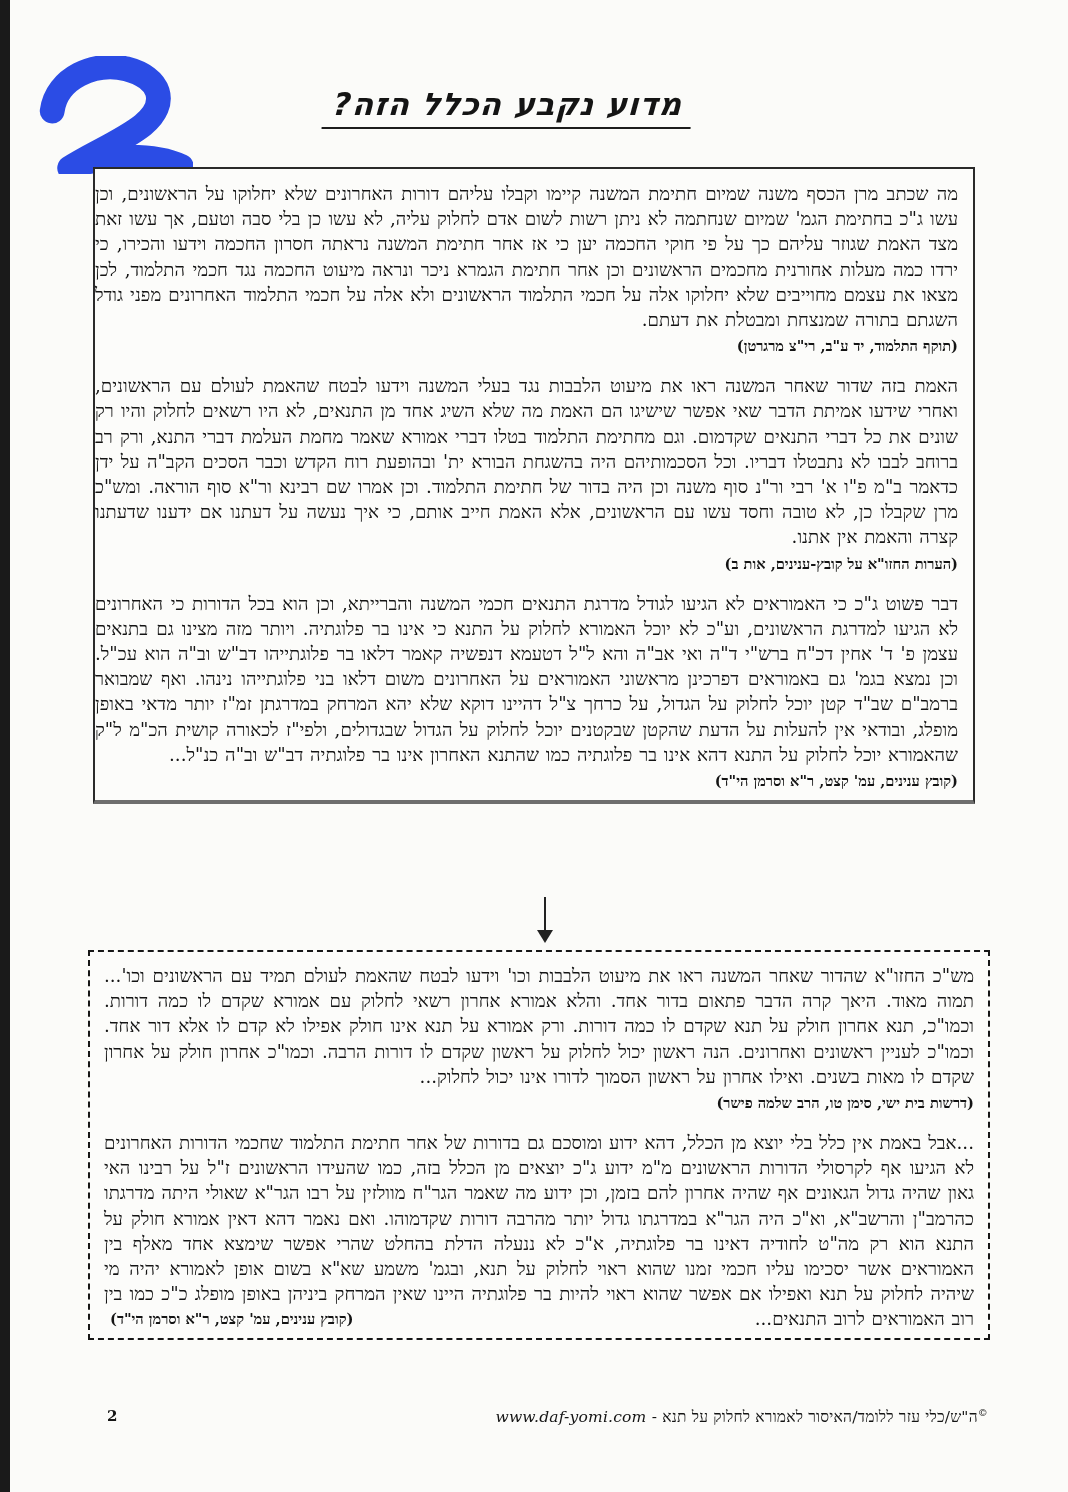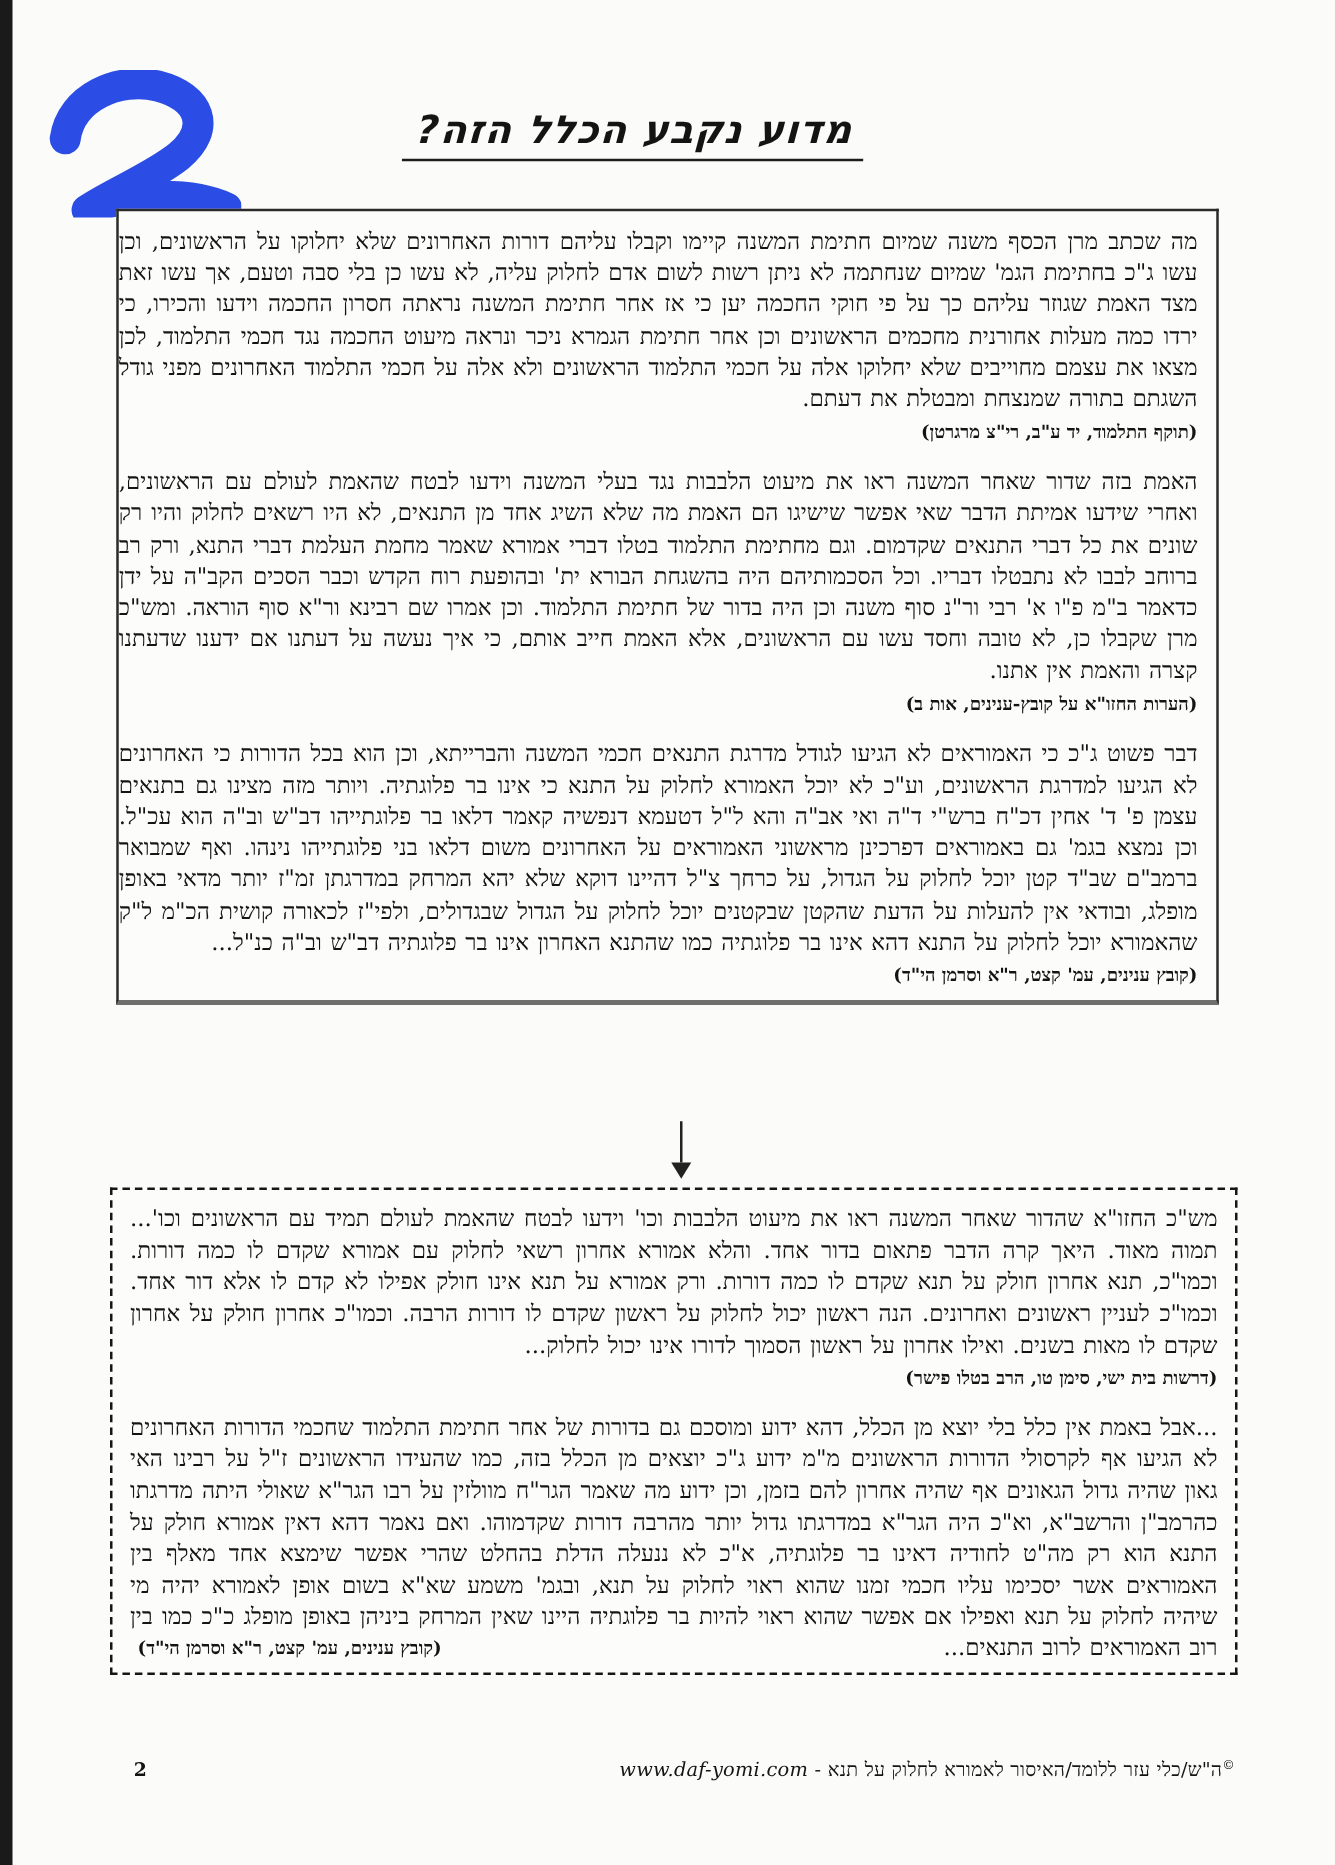--- a/index.html
+++ b/index.html
@@ -139,21 +139,21 @@
   <div class="arrow-wrap">
     <div class="arrow-inner">
       <div class="arrow-line"></div>
       <div class="arrow-head"></div>
     </div>
   </div>
 
   <div class="dashed-box">
     <div class="pblock">
       <div class="para">מש"כ החזו"א שהדור שאחר המשנה ראו את מיעוט הלבבות וכו' וידעו לבטח שהאמת לעולם תמיד עם הראשונים וכו'... תמוה מאוד. היאך קרה הדבר פתאום בדור אחד. והלא אמורא אחרון רשאי לחלוק עם אמורא שקדם לו כמה דורות. וכמו"כ, תנא אחרון חולק על תנא שקדם לו כמה דורות. ורק אמורא על תנא אינו חולק אפילו לא קדם לו אלא דור אחד. וכמו"כ לעניין ראשונים ואחרונים. הנה ראשון יכול לחלוק על ראשון שקדם לו דורות הרבה. וכמו"כ אחרון חולק על אחרון שקדם לו מאות בשנים. ואילו אחרון על ראשון הסמוך לדורו אינו יכול לחלוק...</div>
-      <div class="src">(דרשות בית ישי, סימן טו, הרב בטלו פישר)</div>
+      <div class="src">(דרשות בית ישי, סימן טו, הרב שלמה פישר)</div>
     </div>
     <div class="pblock">
       <div class="para">...אבל באמת אין כלל בלי יוצא מן הכלל, דהא ידוע ומוסכם גם בדורות של אחר חתימת התלמוד שחכמי הדורות האחרונים לא הגיעו אף לקרסולי הדורות הראשונים מ"מ ידוע ג"כ יוצאים מן הכלל בזה, כמו שהעידו הראשונים ז"ל על רבינו האי גאון שהיה גדול הגאונים אף שהיה אחרון להם בזמן, וכן ידוע מה שאמר הגר"ח מוולזין על רבו הגר"א שאולי היתה מדרגתו כהרמב"ן והרשב"א, וא"כ היה הגר"א במדרגתו גדול יותר מהרבה דורות שקדמוהו. ואם נאמר דהא דאין אמורא חולק על התנא הוא רק מה"ט לחודיה דאינו בר פלוגתיה, א"כ לא ננעלה הדלת בהחלט שהרי אפשר שימצא אחד מאלף בין האמוראים אשר יסכימו עליו חכמי זמנו שהוא ראוי לחלוק על תנא, ובגמ' משמע שא"א בשום אופן לאמורא יהיה מי שיהיה לחלוק על תנא ואפילו אם אפשר שהוא ראוי להיות בר פלוגתיה היינו שאין המרחק ביניהן באופן מופלג כ"כ כמו בין רוב האמוראים לרוב התנאים...</div>
       <div class="src inline">(קובץ ענינים, עמ' קצט, ר"א וסרמן הי"ד)</div>
     </div>
   </div>
 
   <div class="footer">
     <div class="page-num">2</div>
     <div class="credit">

